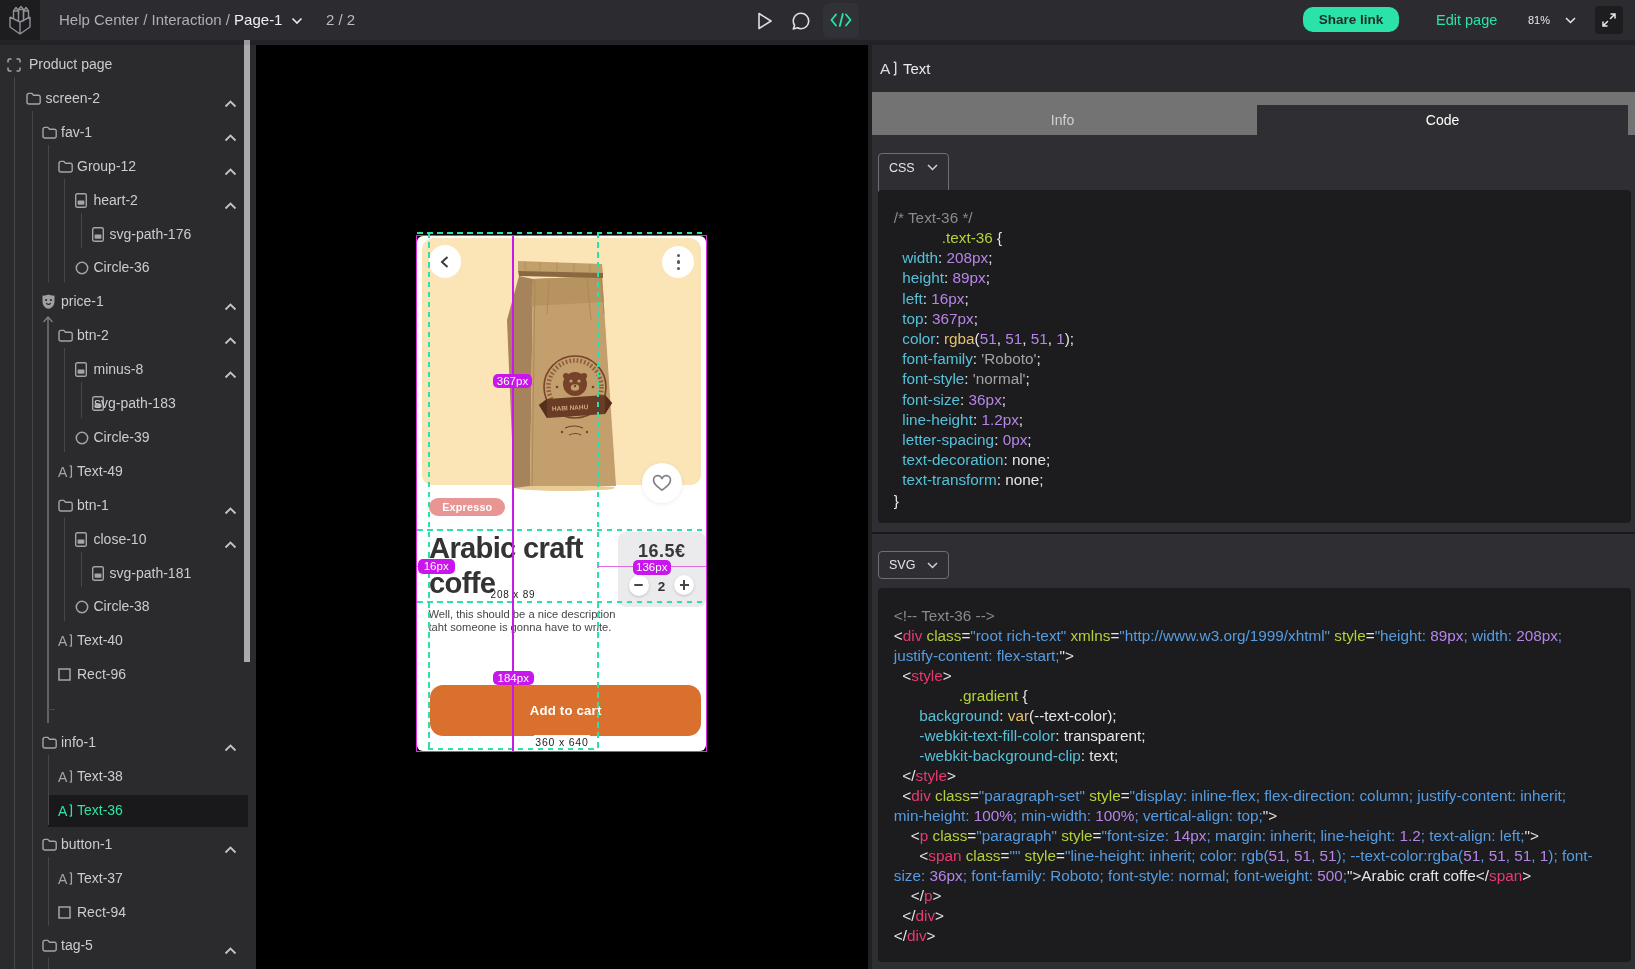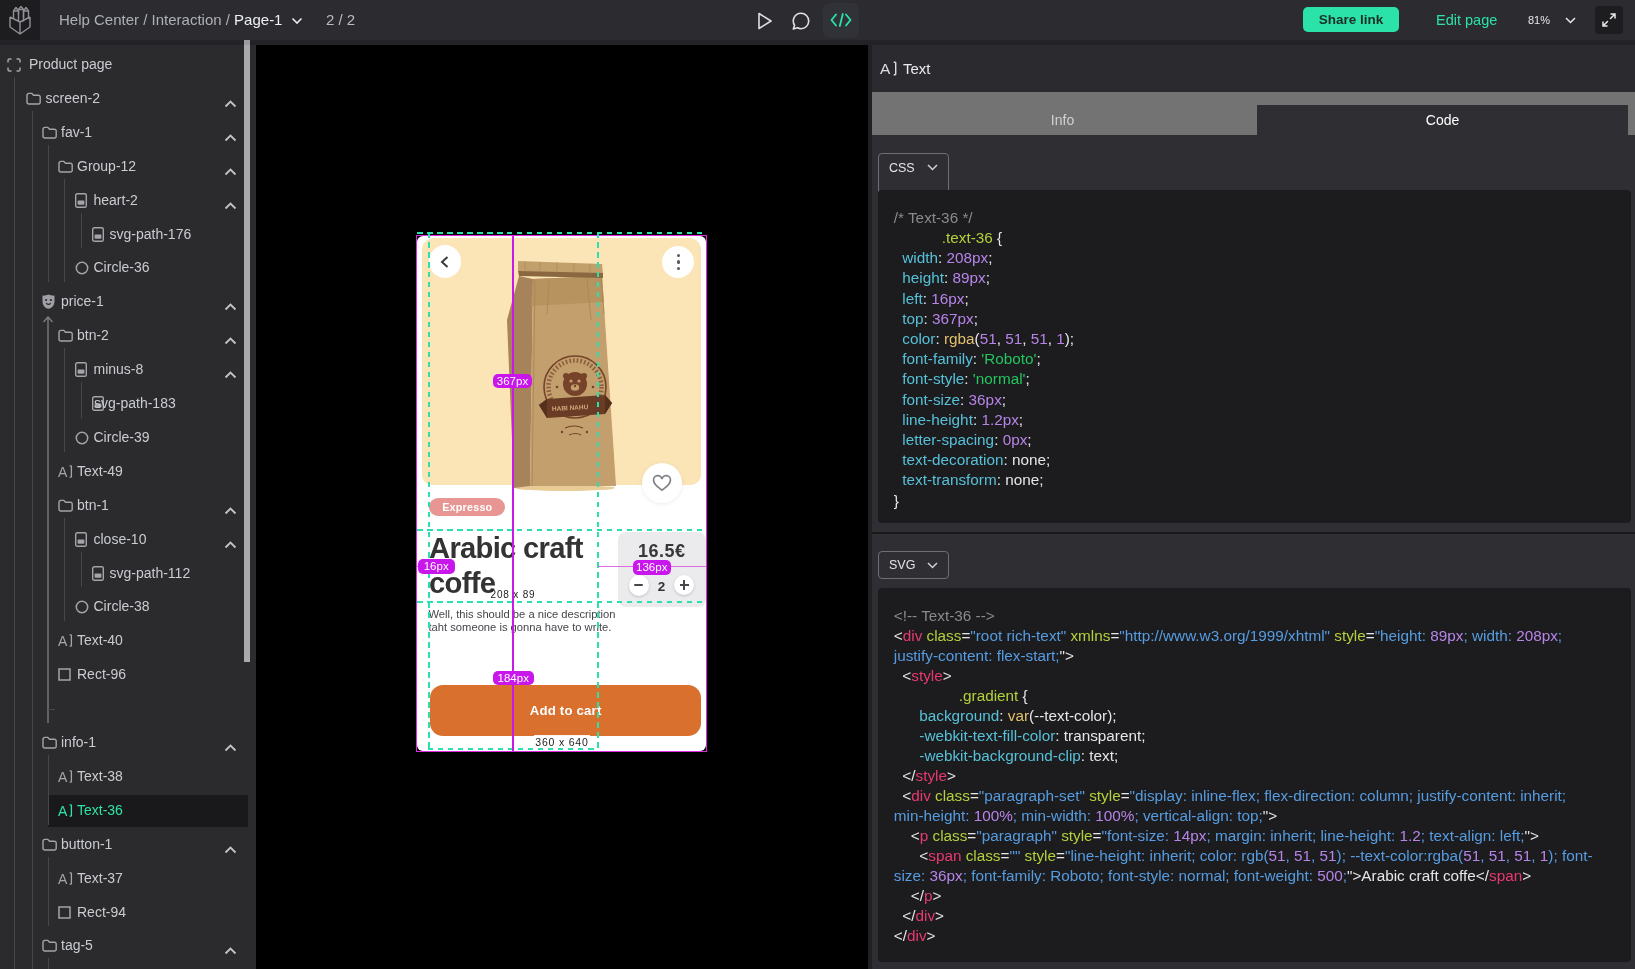--- a/index.html
+++ b/index.html
@@ -6,21 +6,21 @@
   html,body { width:1635px; height:969px; background:#000; overflow:hidden;
     font-family:"Liberation Sans", sans-serif; }
   
   #topbar { position:absolute; left:0; top:0; width:1635px; height:45px; background:#2c2c30; }
   #topbar .botline { position:absolute; left:0; top:40px; width:1635px; height:5px; background:#232327; }
   #logobox { position:absolute; left:0; top:0; width:40px; height:40px; background:#1d1d20; }
   #crumbs { position:absolute; left:59px; top:0; height:40px; line-height:40px; font-size:15px; color:#adb0b6; }
   #crumbs b { color:#eef0f3; font-weight:normal; }
   #pagecount { position:absolute; left:326px; top:0; height:40px; line-height:40px; font-size:15px; color:#b9bcc2; }
   #codebox { position:absolute; left:823px; top:3px; width:36px; height:35px; background:#313237; border-radius:6px; }
-  #sharebtn { position:absolute; left:1303px; top:7px; width:96px; height:25px; background:#2be3a9; border-radius:5px;
+  #sharebtn { position:absolute; left:1303px; top:7px; width:96px; height:25px; background:#2be3a9; border-radius:10px;
      color:#1b2d26; font-size:13.5px; font-weight:bold; text-align:center; line-height:25px; }
   #editpage { position:absolute; left:1436px; top:0px; height:40px; line-height:40px; color:#2be3a9; font-size:14.5px; }
   #zoompct  { position:absolute; left:1528px; top:0px; height:40px; line-height:40px; color:#e6e7ea; font-size:11px; }
   #expandbox { position:absolute; left:1595px; top:6px; width:28px; height:28px; background:#1d1d20; border-radius:4px; }
   
   #sidebar { position:absolute; left:0; top:45px; width:256px; height:924px; background:#2b2b2e; overflow:hidden; }
   .trow { position:absolute; left:0; width:256px; height:34px; color:#caccd1; font-size:14px; }
   .trow .lbl { position:absolute; top:8px; }
   .trow .ic  { position:absolute; top:9px; }
   .trow .chev { position:absolute; left:224px; top:13px; }
@@ -42,21 +42,21 @@
   #rtabs { position:absolute; left:0; top:47px; width:767px; height:43px; background:#737373; }
   #tabcode { position:absolute; left:389px; top:12.5px; width:371px; height:30.5px; background:#2f2f33; }
   .tablbl { position:absolute; top:0; width:100%; text-align:center; font-size:14px; }
   #codeblk1 { position:absolute; left:9.5px; top:145px; width:753px; height:333px; background:#1c1c1f; border-radius:4px; }
   #codeblk2 { position:absolute; left:9.5px; top:543px; width:753px; height:374px; background:#1c1c1f; border-radius:4px; }
   #divider { position:absolute; left:0; top:487px; width:767px; height:2px; background:#1a1a1c; }
   .drop { position:absolute; width:71px; height:27px; border:1px solid #6e6e73; border-radius:4px;
      color:#e3e4e7; font-size:12.5px; line-height:25px; padding-left:10px; }
   .code { font-size:15.3px; line-height:20.2px; white-space:pre; color:#e6e6e9; }
   .cmt { color:#8a8a8e; } .sel { color:#b2d13a;margin-left:48px; } .prop { color:#56c1d8; }
-  .num { color:#b784e8; } .fn { color:#e2c06c; } .str { color:#22c55e; }
+  .num { color:#b784e8; } .fn { color:#e2c06c; } .str { color:#a3a3a3; }
   .tag { color:#e8396f; } .attr { color:#b2d13a; } .aval { color:#569ce0; }
 </style>
 </head>
 <body>
 <div id="topbar">
   <div class="botline"></div>
   <div style="position:absolute;left:244px;top:40px;width:6px;height:5px;background:#9b9ca0"></div>
   <div id="logobox">
     <svg width="26" height="30" viewBox="0 0 26 30" style="position:absolute;left:7px;top:5px" fill="none" stroke="#8f9096" stroke-width="1.4" stroke-linejoin="round">
       <path d="M3 12 L13 17 L23 12 M13 17 L13 29 M3 12 L3 22 L13 29 L23 22 L23 12"></path>
@@ -236,21 +236,21 @@
       <span class="lbl" style="left:93.5px;color:#caccd1">close-10</span>
       <span class="chev"><svg width="13" height="8" viewBox="0 0 13 8" fill="none" stroke="#c2c3c7" stroke-width="1.8">
           <path d="M1.5 6.5 L6.5 1.5 L11.5 6.5"></path>
         </svg></span>
     </div>
 <div class="trow" style="top:511.5px">
       <span class="ic" style="left:91.5px;top:9px"><svg width="12" height="15" viewBox="0 0 12 15">
           <rect x="0.7" y="0.7" width="10.6" height="13.6" rx="1.6" fill="none" stroke="#a4a5a9" stroke-width="1.4"></rect>
           <rect x="2.6" y="7.6" width="6.8" height="4.2" rx="0.8" fill="#a4a5a9"></rect>
         </svg></span>
-      <span class="lbl" style="left:109.5px;color:#caccd1">svg-path-112</span>
+      <span class="lbl" style="left:109.5px;color:#caccd1">svg-path-181</span>
     </div>
 <div class="trow" style="top:545.4px">
       <span class="ic" style="left:74.5px;top:10px"><svg width="14" height="14" viewBox="0 0 14 14">
           <circle cx="7" cy="7" r="5.7" fill="none" stroke="#a4a5a9" stroke-width="1.5"></circle>
         </svg></span>
       <span class="lbl" style="left:93.5px;color:#caccd1">Circle-38</span>
     </div>
 <div class="trow" style="top:579.3px">
       <span class="ic" style="left:58px;top:9px"><svg width="16" height="15" viewBox="0 0 16 15">
           <text x="0" y="12.5" font-size="14" font-family="Liberation Sans" fill="#a4a5a9">A</text>

